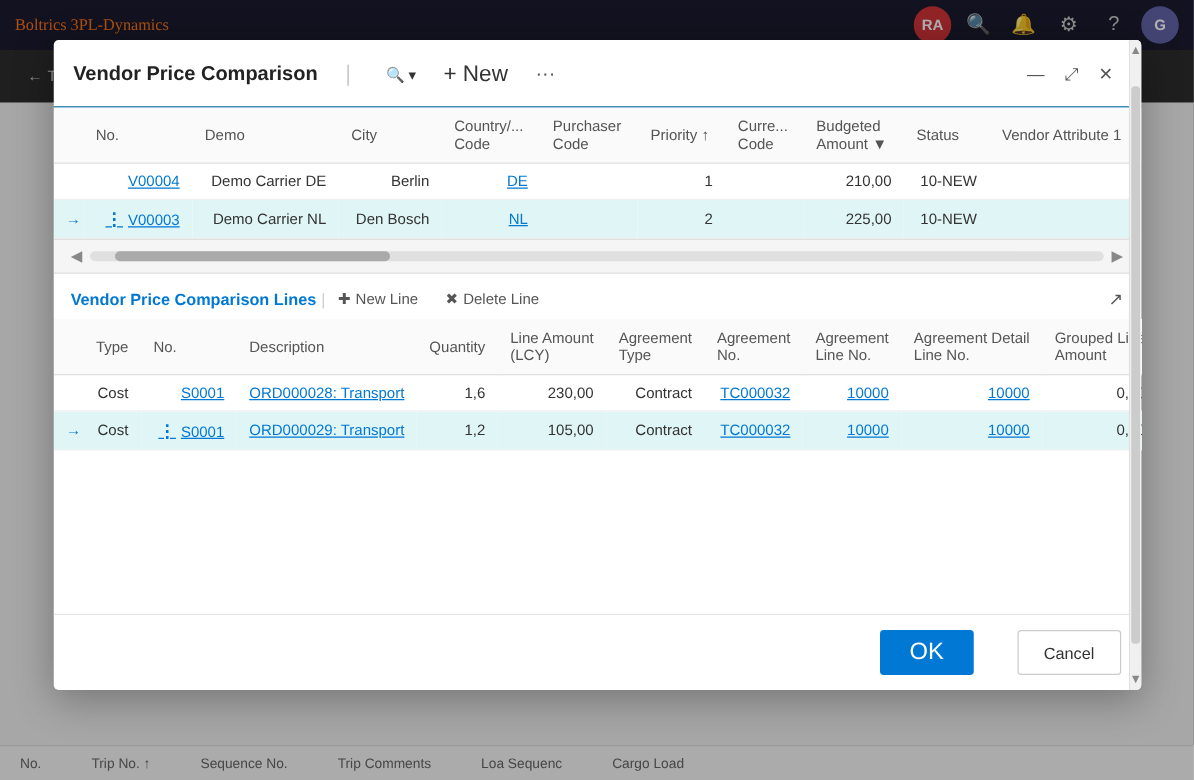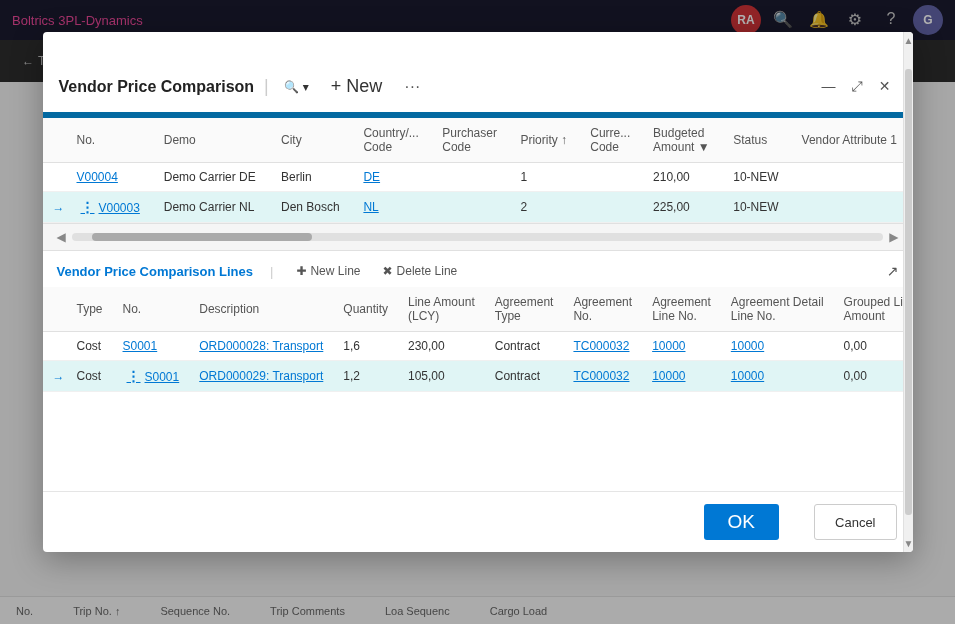--- a/index.html
+++ b/index.html
@@ -16,29 +16,30 @@
     
     .top-bar {
       background: #1a1a2e;
       height: 40px;
       display: flex;
       align-items: center;
       padding: 0 12px;
       gap: 8px;
     }
     .top-bar-title {
-      color: #ec4899;
+      color: #f97316;
       font-size: 13px;
       font-weight: 500;
       flex: 1;
+      font-family: Liberation Serif, serif;
     }
     .top-bar-icons {
       display: flex;
       gap: 8px;
-      align-items: flex-start;
+      align-items: center;
     }
     .top-bar-icon {
       color: #ccc;
       font-size: 16px;
       cursor: pointer;
       width: 28px;
       height: 28px;
       display: flex;
       align-items: center;
       justify-content: center;
@@ -115,23 +116,22 @@
       flex-direction: column;
       position: relative;
       margin-top: -40px;
     }
 
     
     .modal-header {
       display: flex;
       align-items: center;
       padding: 14px 16px 12px;
-      border-bottom: 6px solid #0369a1;
-      gap: 10px;
-      margin-top: 27px;
+      border-bottom: 1px solid #0369a1;
+      gap: 22px;
     }
     .modal-title {
       font-size: 16px;
       font-weight: 600;
       color: #222;
     }
     .modal-header-divider {
       color: #ccc;
       font-size: 18px;
     }
@@ -210,20 +210,21 @@
       font-weight: 500;
       white-space: nowrap;
     }
     tbody tr {
       border-bottom: 1px solid #f0f0f0;
     }
     tbody td {
       padding: 7px 10px;
       color: #333;
       white-space: nowrap;
+      text-align: right;
     }
     .row-selected {
       background: #e0f5f5 !important;
     }
     .row-arrow {
       color: #0078d4;
       font-size: 12px;
       width: 20px;
       padding-right: 2px;
     }
@@ -273,21 +274,21 @@
       cursor: pointer;
       padding: 0 6px;
       flex-shrink: 0;
     }
 
     
     .section-divider {
       display: flex;
       align-items: center;
       padding: 10px 14px 6px;
-      gap: 17px;
+      gap: 4px;
       background: #fff;
     }
     .section-title {
       font-size: 13px;
       font-weight: 600;
       color: #0078d4;
     }
     .section-actions {
       display: flex;
       gap: 10px;

